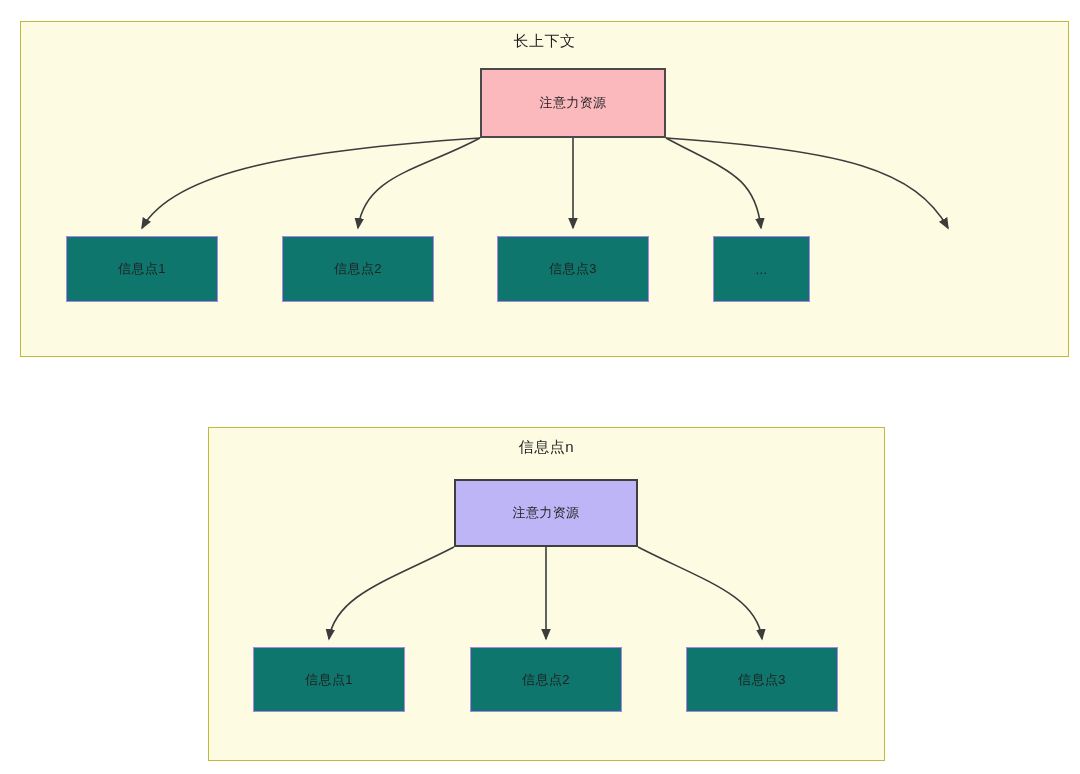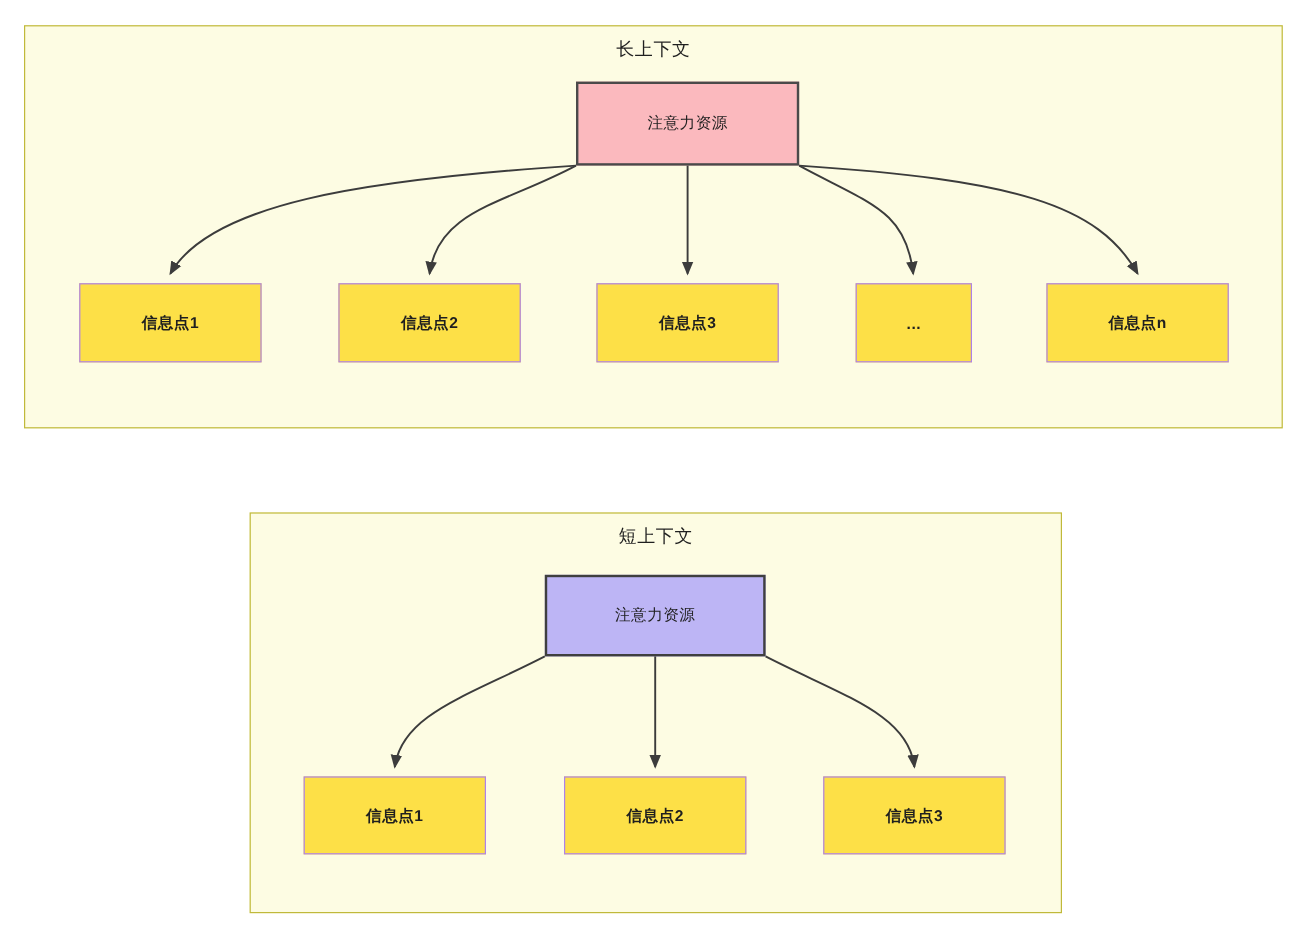--- a/index.html
+++ b/index.html
@@ -60,23 +60,22 @@
   }
   .node.attention-long {
     background: #FBB9BE;
     border: 2.4px solid #4A4A4A;
   }
   .node.attention-short {
     background: #BDB5F5;
     border: 2.4px solid #3F3F3F;
   }
   .node.info {
-    background: #fde047;
+    background: #0f766e;
     border: 1.6px solid #AE82E8;
-    font-weight: bold;
   }
   svg.edges {
     position: absolute;
     left: 0; top: 0;
     width: 1080px;
     height: 774px;
     pointer-events: none;
     overflow: visible;
   }
   .edge-path {
@@ -107,26 +106,23 @@
   </div>
 
   <div class="node info" style="left:497px; top:236px; width:152px; height:66px;">
     <span>信息点3</span>
   </div>
 
   <div class="node info" style="left:713px; top:236px; width:97px; height:66px;">
     <span>...</span>
   </div>
 
-  <div class="node info" style="left:872px; top:236px; width:152px; height:66px;">
-    <span>信息点n</span>
-  </div>
 
   <div class="group" id="group-short">
-    <div class="group-title">短上下文</div>
+    <div class="group-title">信息点n</div>
   </div>
 
   <div class="node attention-short" style="left:454px; top:479px; width:184px; height:68px;">
     <span>注意力资源</span>
   </div>
 
   <div class="node info" style="left:253px; top:647px; width:152px; height:65px;">
     <span>信息点1</span>
   </div>
 

